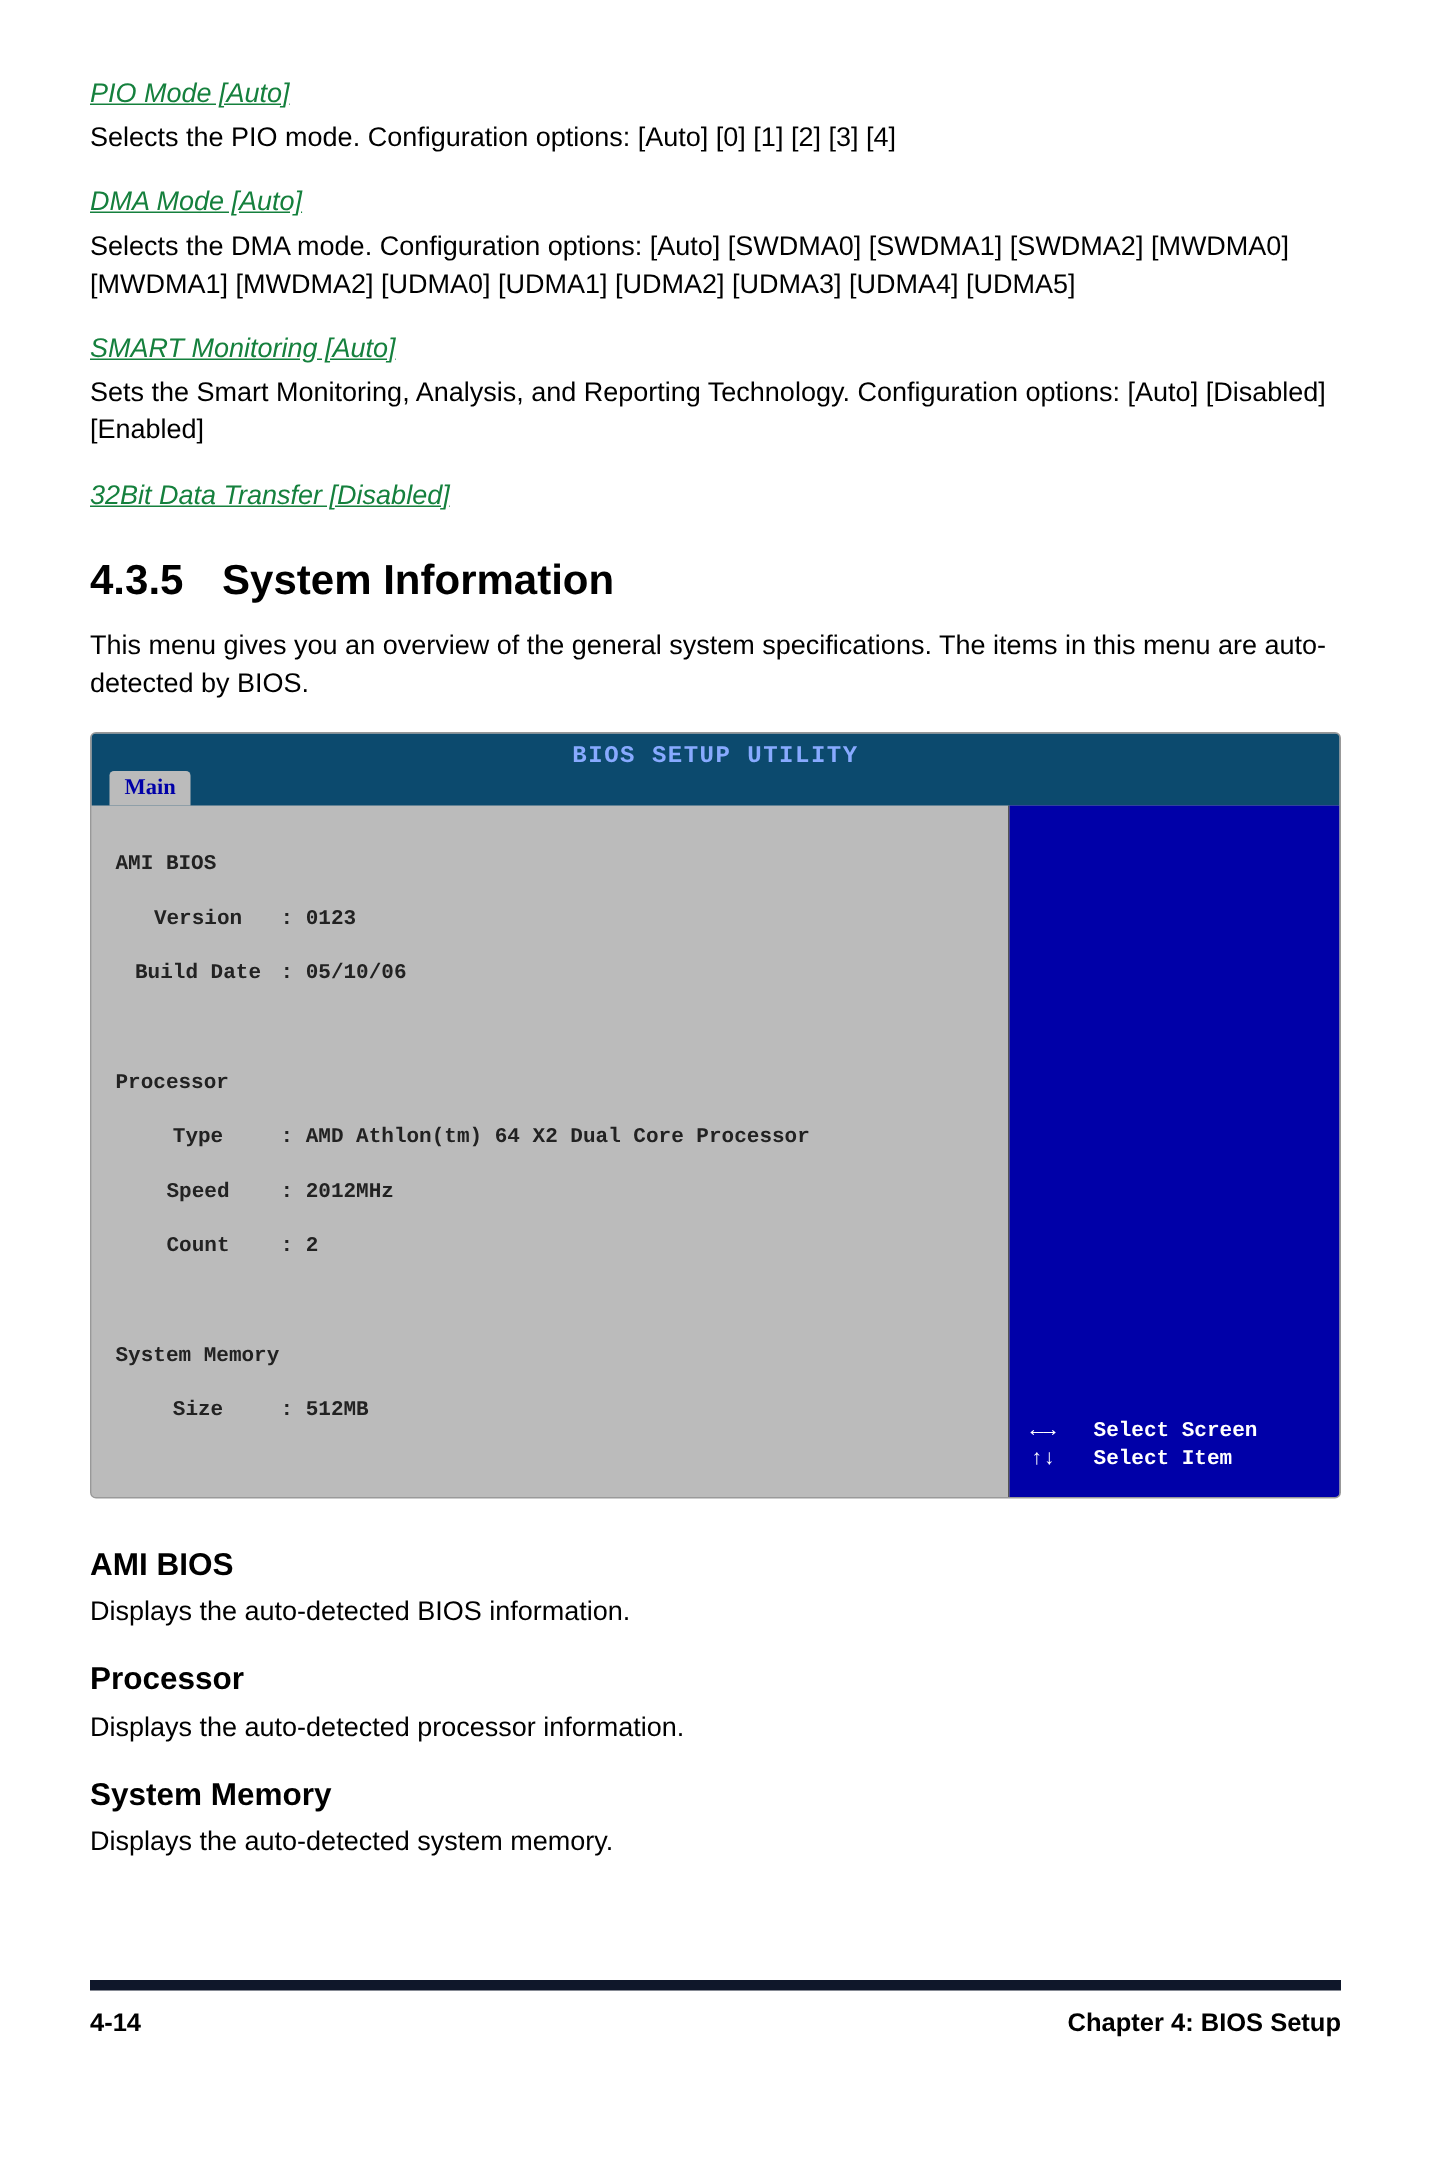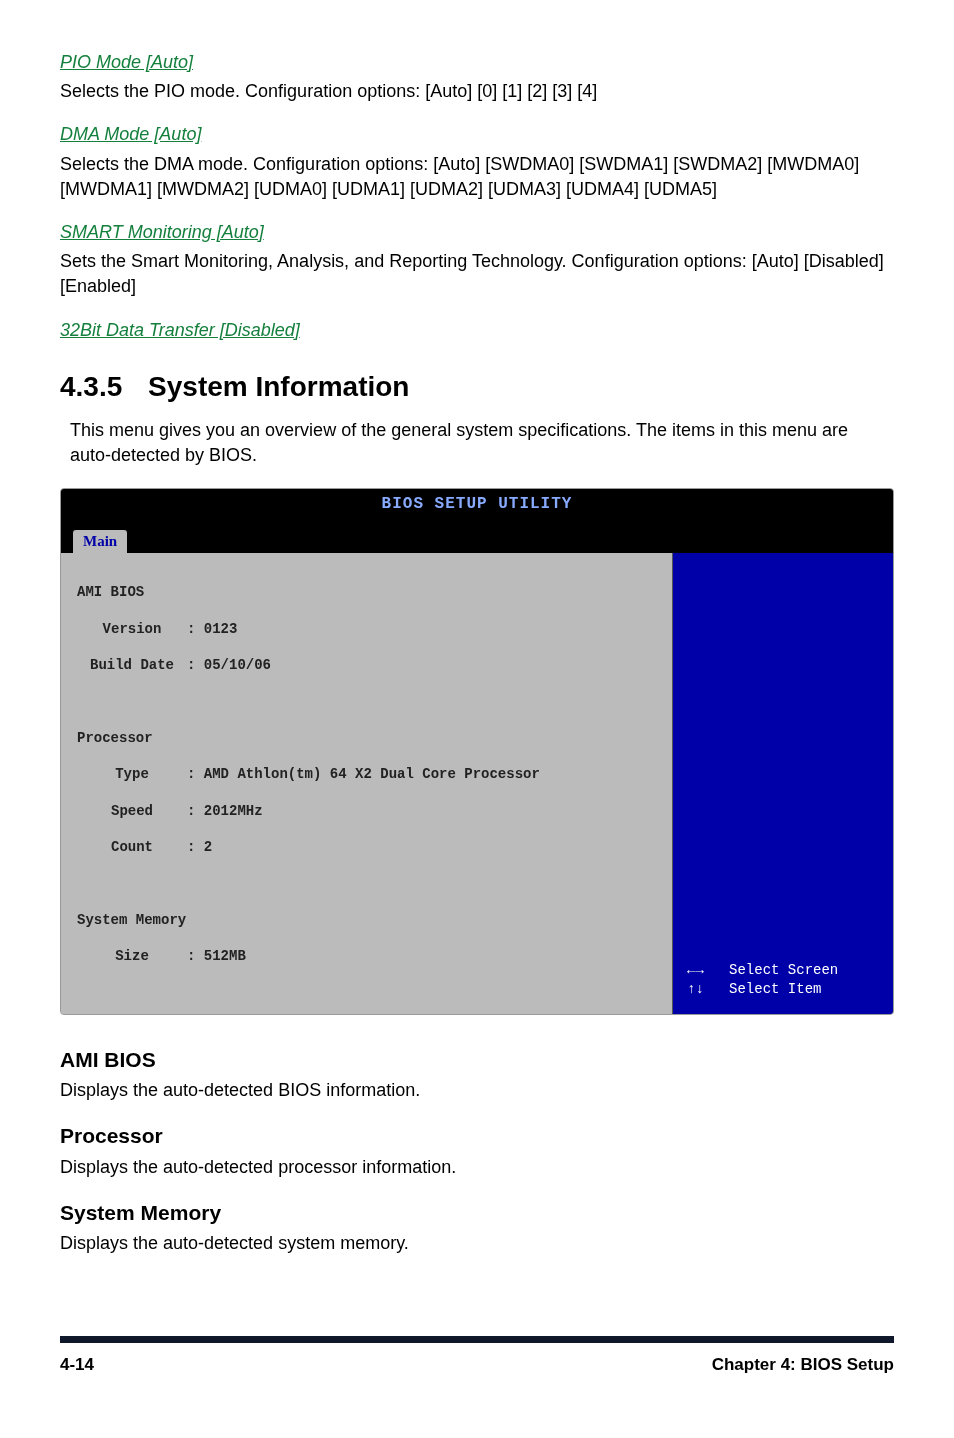--- a/index.html
+++ b/index.html
@@ -29,37 +29,36 @@
       font-size: 28px;
       font-weight: bold;
       margin-top: 24px;
       margin-bottom: 12px;
     }
     .h2-num .num {
       margin-right: 18px;
     }
     .para {
       margin-bottom: 20px;
-      margin-left: 10px;
     }
     .bios-window {
       border: 1px solid #999;
       margin: 10px 0 30px 0;
       width: 100%;
       background: #bbb;
       font-family: "Courier New", monospace;
       border-radius: 4px;
       overflow: hidden;
     }
     .bios-header {
-      background: #000000;
+      background: #0c4a6e;
       color: #fff;
       padding: 4px 10px 0 10px;
       position: relative;
-      height: 64px;
+      height: 48px;
     }
     .bios-title {
       text-align: center;
       font-weight: bold;
       color: #88aaff;
       font-size: 16px;
       letter-spacing: 1px;
     }
     .bios-tab {
       position: absolute;
@@ -93,21 +92,21 @@
       background: #0000a8;
       color: #fff;
       padding: 12px;
       font-size: 14px;
       position: relative;
     }
     .bios-right-content {
       position: absolute;
       bottom: 14px;
       left: 14px;
-      font-weight: normal;
+      font-weight: bold;
       color: #fff;
     }
     .bios-arrows {
       color: #fff;
     }
     .subheading {
       font-size: 21px;
       font-weight: bold;
       margin-bottom: 4px;
       margin-top: 8px;

